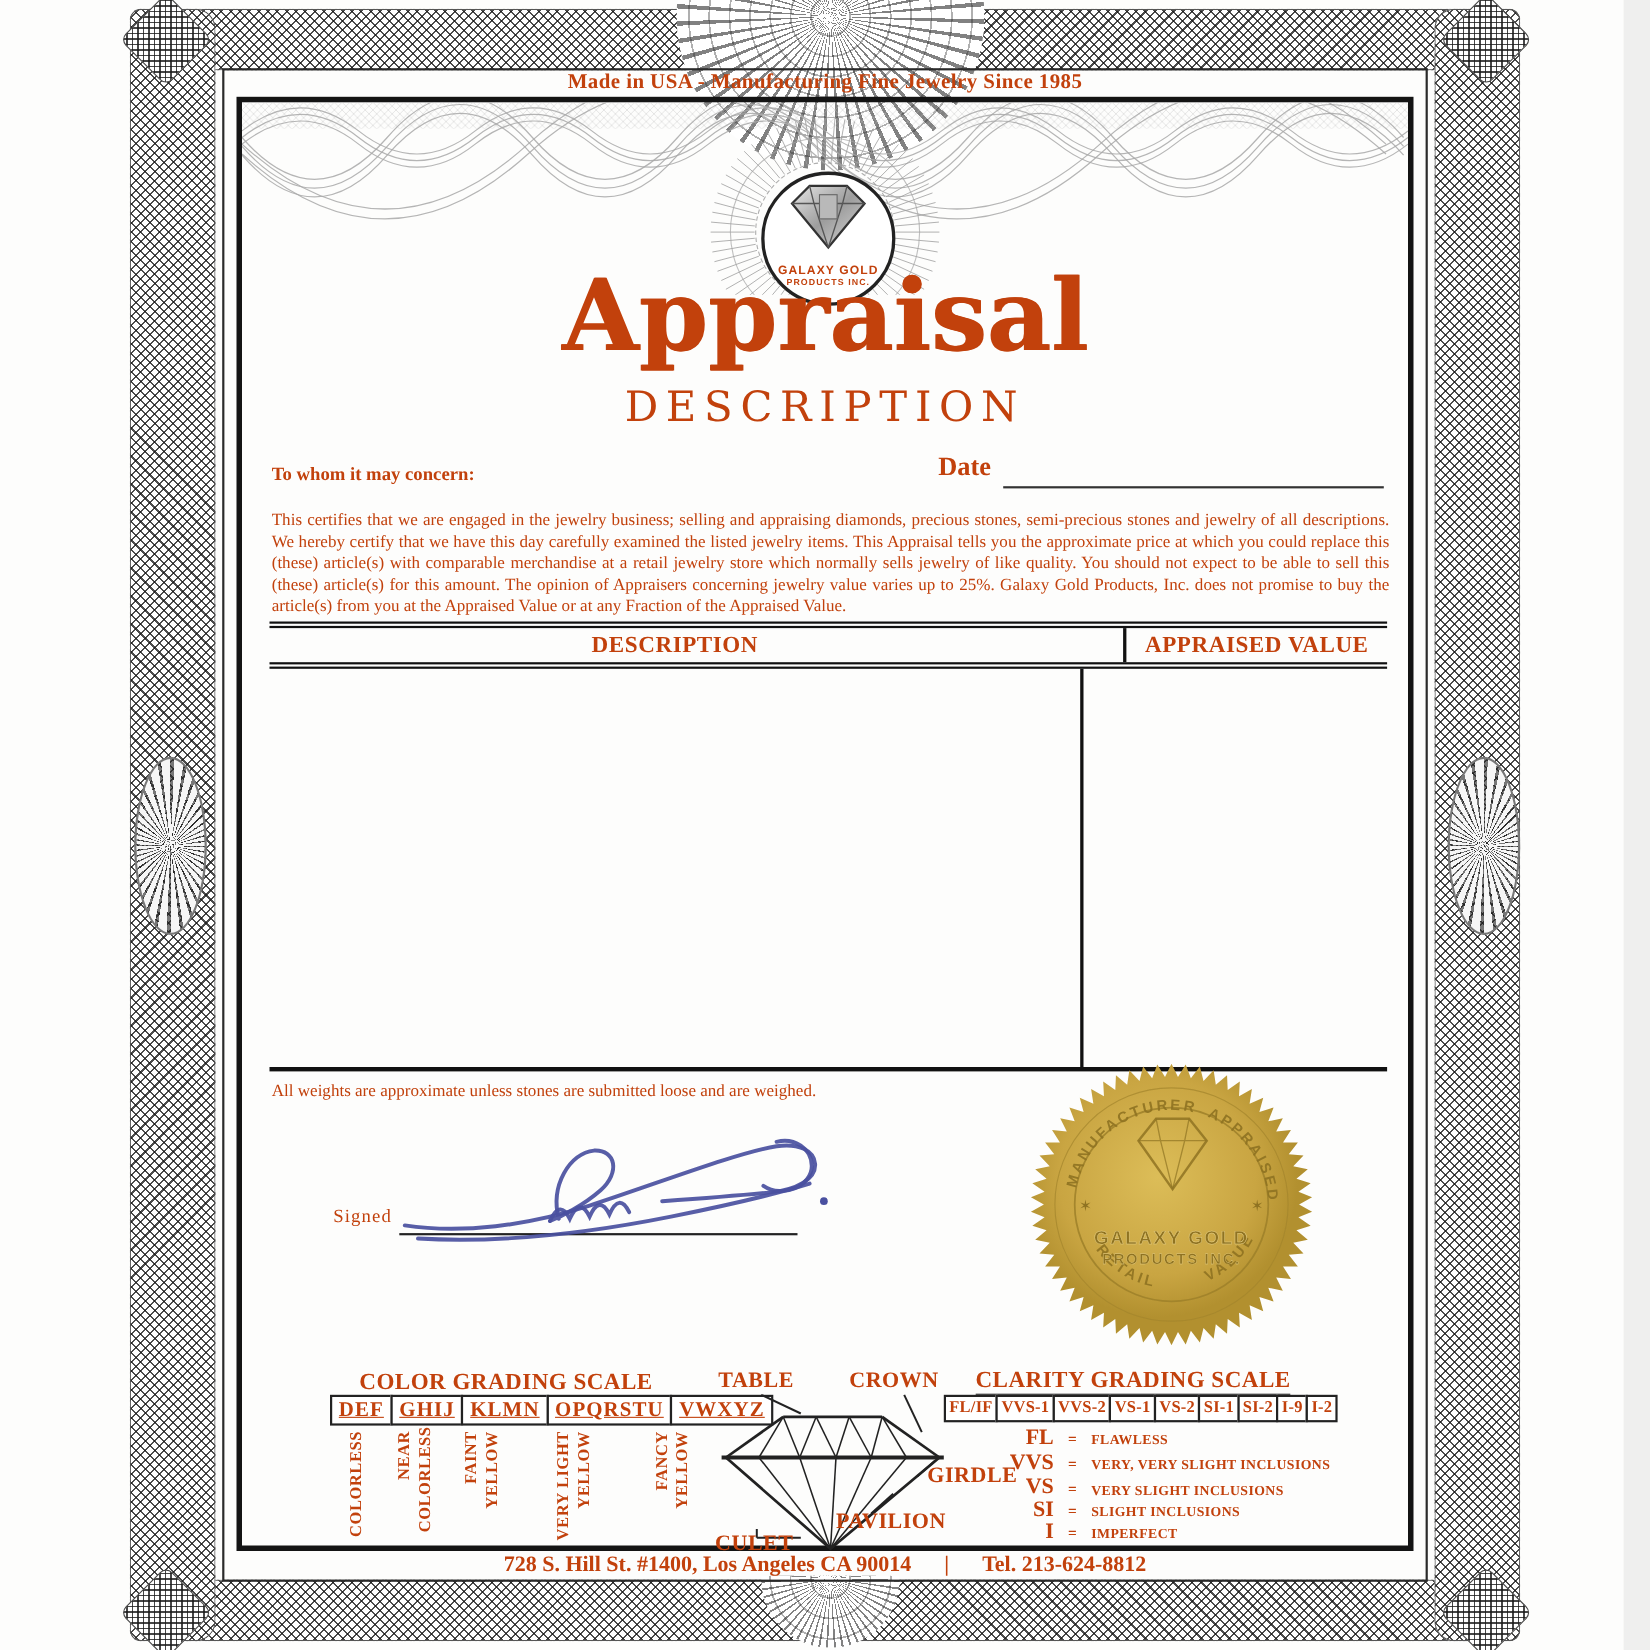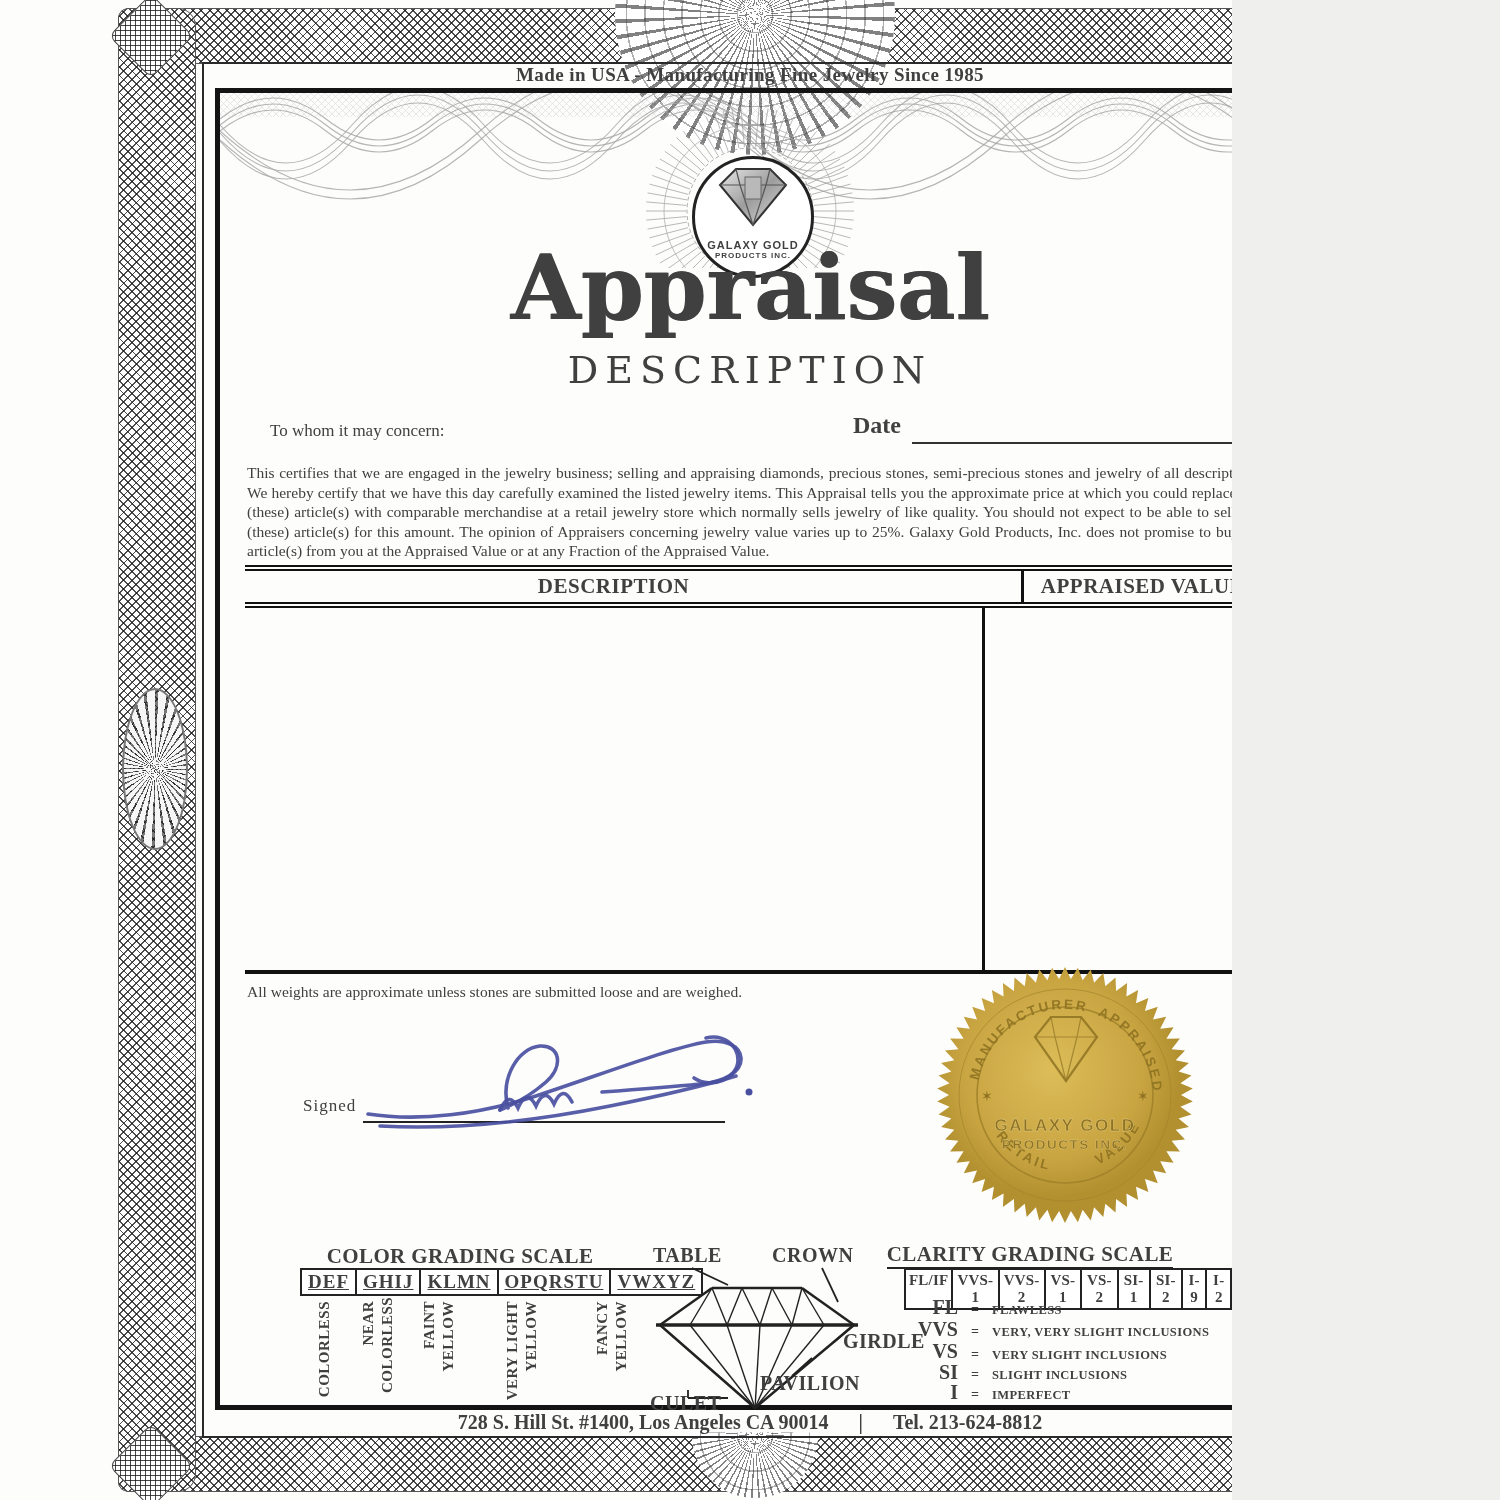--- a/index.html
+++ b/index.html
@@ -1,17 +1,17 @@
 <!DOCTYPE html>
 <html><head>
 <meta charset="utf-8">
 <style>
   html,body{margin:0;padding:0;background:#efefee;}
-  #sheet{position:relative;width:1232px;height:1500px;background:#fdfdfc;overflow:hidden;
-         font-family:"Liberation Serif","DejaVu Serif",serif;color:#404040;}
+  #sheet{position:relative;width:1476px;height:1500px;background:#fdfdfc;overflow:hidden;
+         font-family:"Liberation Serif","DejaVu Serif",serif;color:#c2410c;}
 
   
   .band{position:absolute;z-index:1;background-color:#fff;
     background-image:
       repeating-linear-gradient(45deg, rgba(25,25,25,.78) 0 1.3px, transparent 1.3px 6px),
       repeating-linear-gradient(135deg, rgba(25,25,25,.78) 0 1.3px, transparent 1.3px 6px);
     box-shadow:inset 0 0 0 1px #555;}
   .band-top{left:118px;top:8px;width:1264px;height:56px;border-radius:10px 10px 18px 18px;}
   .band-bottom{left:118px;top:1436px;width:1264px;height:56px;border-radius:18px 18px 10px 10px;}
   .band-left{left:118px;top:8px;width:78px;height:1484px;border-radius:10px 18px 18px 10px;}
@@ -48,21 +48,21 @@
     background:#fff;border:3px solid #222;text-align:center;}
   .logo-name{font-family:"Liberation Sans",sans-serif;font-weight:bold;font-size:11px;letter-spacing:1px;margin-top:2px;}
   .logo-sub{font-family:"Liberation Sans",sans-serif;font-weight:bold;font-size:8px;letter-spacing:1px;}
   .title-main{position:absolute;z-index:6;left:220px;top:240px;width:1060px;text-align:center;
     font-family:"DejaVu Serif",serif;font-weight:bold;font-size:90px;line-height:1.05;
     text-shadow:1px 0 currentColor;}
   .title-sub{position:absolute;z-index:6;left:220px;top:348px;width:1060px;text-align:center;
     font-family:"DejaVu Serif",serif;font-size:38px;letter-spacing:7px;}
 
   
-  .salutation{position:absolute;z-index:5;left:247px;top:421px;font-weight:normal;font-size:17px;margin-left:23px;}
+  .salutation{position:absolute;z-index:5;left:247px;top:421px;font-weight:bold;font-size:17px;}
   .date-label{position:absolute;z-index:5;left:853px;top:412px;font-weight:bold;font-size:24px;}
   .date-line{position:absolute;z-index:5;left:912px;top:442px;width:346px;height:2px;background:#333;}
   .cert-text{position:absolute;z-index:5;left:247px;top:463px;width:1016px;font-size:15.5px;
     line-height:19.6px;text-align:justify;}
 
   
   .appr-table{position:absolute;z-index:5;left:245px;top:565px;width:1016px;
     border-top:6px double #111;border-bottom:4px solid #111;}
   .thead{display:flex;border-bottom:6px double #111;justify-content:space-between;}
   .th{font-weight:bold;font-size:21px;text-align:center;padding:3px 0;letter-spacing:.5px;}
@@ -341,21 +341,21 @@
     <line x1="172" y1="118" x2="152" y2="136" stroke-width="1.8"></line>
     <path d="M48,158 H88 M48,158 V150" stroke-width="1.8"></path>
   </svg>
   <div class="dia-label" style="left:653px;top:1244px;">TABLE</div>
   <div class="dia-label" style="left:772px;top:1244px;">CROWN</div>
   <div class="dia-label" style="left:843px;top:1330px;">GIRDLE</div>
   <div class="dia-label" style="left:760px;top:1372px;">PAVILION</div>
   <div class="dia-label" style="left:650px;top:1392px;">CULET</div>
 
   <div class="scale-title" style="left:858px;top:1242px;width:344px;"><span class="clarity-title-u">CLARITY GRADING SCALE</span></div>
-  <div class="boxrow" style="left:858px;top:1268px;margin-left:46px;">
+  <div class="boxrow" style="left:858px;top:1268px;">
     <div class="boxcell clarity-cell">FL/IF</div>
     <div class="boxcell clarity-cell">VVS-1</div>
     <div class="boxcell clarity-cell">VVS-2</div>
     <div class="boxcell clarity-cell">VS-1</div>
     <div class="boxcell clarity-cell">VS-2</div>
     <div class="boxcell clarity-cell">SI-1</div>
     <div class="boxcell clarity-cell">SI-2</div>
     <div class="boxcell clarity-cell">I-9</div>
     <div class="boxcell clarity-cell">I-2</div>
   </div>

